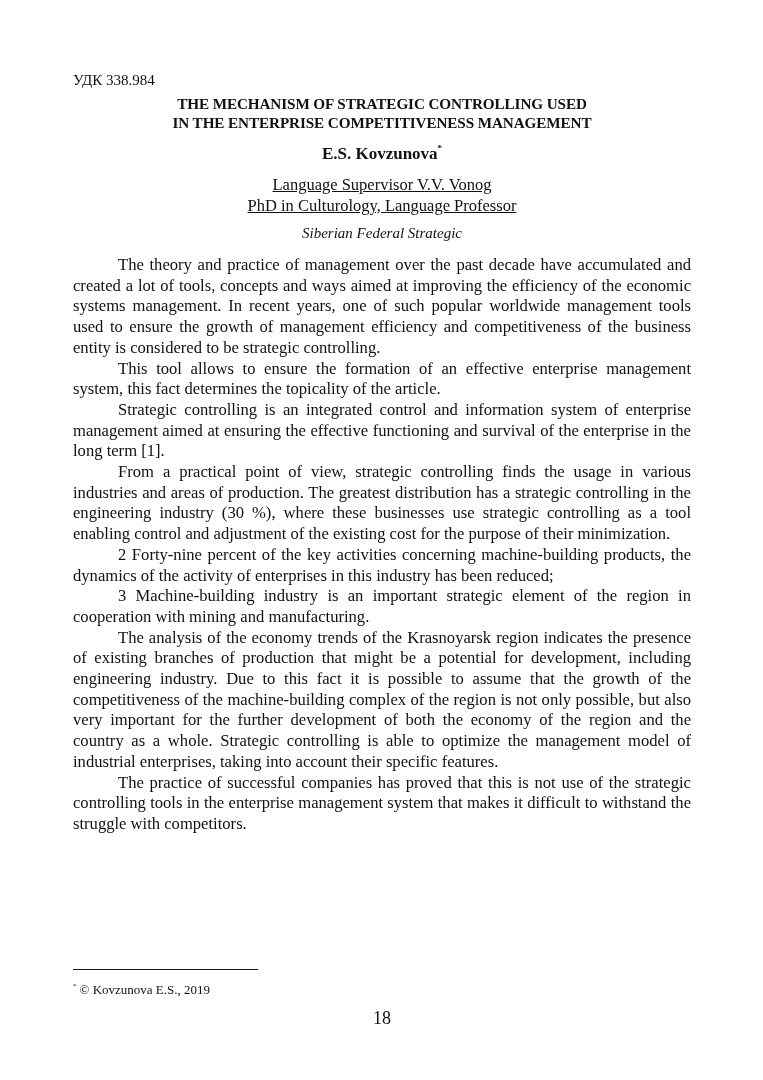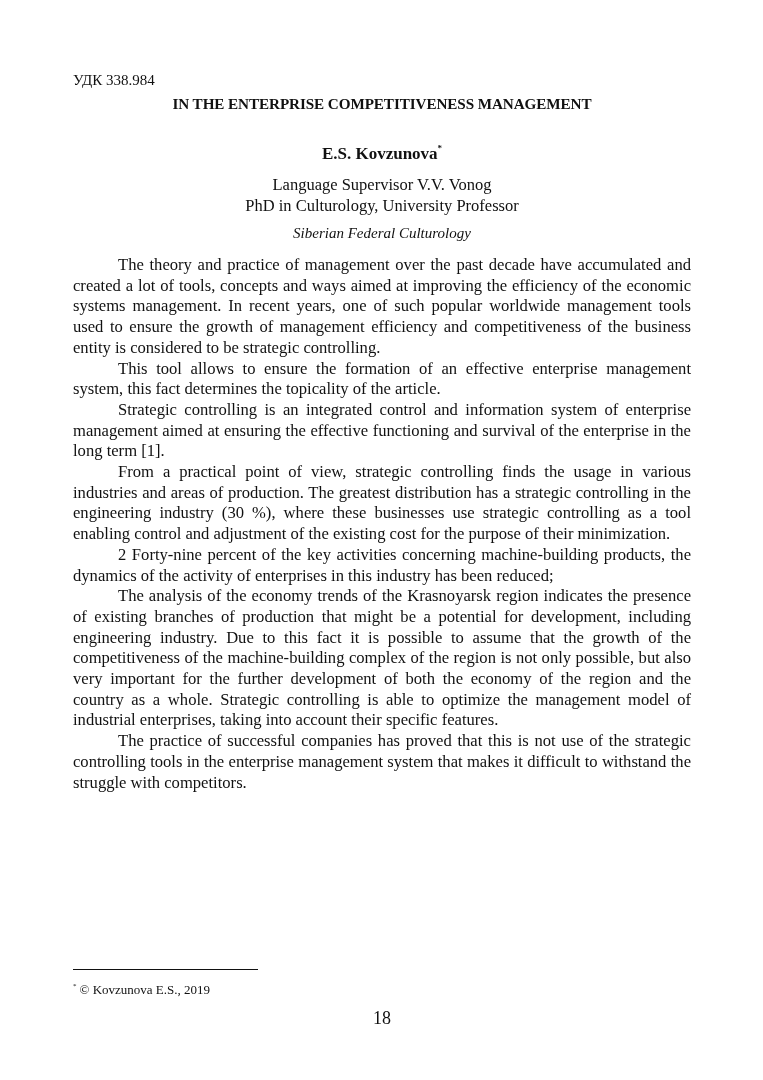--- a/index.html
+++ b/index.html
@@ -51,20 +51,21 @@
     line-height: 0;
   }
   .supervisor {
     position: absolute;
     left: 73px;
     top: 174px;
     width: 618px;
     text-align: center;
     font-size: 16.5px;
     line-height: 21px;
+    text-decoration: underline;
   }
   .affiliation {
     position: absolute;
     left: 73px;
     top: 223px;
     width: 618px;
     text-align: center;
     font-style: italic;
     font-size: 15px;
     line-height: 20px;
@@ -113,40 +114,42 @@
     font-size: 18px;
     line-height: 18px;
   }
 </style>
 </head>
 <body>
 
 <div class="udk">УДК 338.984</div>
 
 <div class="title">
+  <div>THE MECHANISM OF STRATEGIC CONTROLLING USED</div>
   <div>IN THE ENTERPRISE COMPETITIVENESS MANAGEMENT</div>
 </div>
 
 <div class="author">
   <span>E.S. Kovzunova</span><sup>*</sup>
 </div>
 
 <div class="supervisor">
   <div>Language Supervisor V.V. Vonog</div>
-  <div>PhD in Culturology, University Professor</div>
+  <div>PhD in Culturology, Language Professor</div>
 </div>
 
-<div class="affiliation">Siberian Federal Culturology</div>
+<div class="affiliation">Siberian Federal Strategic</div>
 
 <div class="body-text">
   <p>The theory and practice of management over the past decade have accumulated and created a lot of tools, concepts and ways aimed at improving the efficiency of the economic systems management. In recent years, one of such popular worldwide man­agement tools used to ensure the growth of management efficiency and competitive­ness of the business entity is considered to be strategic controlling.</p>
   <p>This tool allows to ensure the formation of an effective enterprise management system, this fact determines the topicality of the article.</p>
   <p>Strategic controlling is an integrated control and information system of enter­prise management aimed at ensuring the effective functioning and survival of the en­terprise in the long term [1].</p>
   <p>From a practical point of view, strategic controlling finds the usage in various industries and areas of production. The greatest distribution has a strategic controlling in the engineering industry (30 %), where these businesses use strategic controlling as a tool enabling control and adjustment of the existing cost for the purpose of their minimization.</p>
   <p>2 Forty-nine percent of the key activities concerning machine-building prod­ucts, the dynamics of the activity of enterprises in this industry has been reduced;</p>
+  <p>3 Machine-building industry is an important strategic element of the region in cooperation with mining and manufacturing.</p>
   <p>The analysis of the economy trends of the Krasnoyarsk region indicates the presence of existing branches of production that might be a potential for develop­ment, including engineering industry. Due to this fact it is possible to assume that the growth of the competitiveness of the machine-building complex of the region is not only possible, but also very important for the further development of both the econo­my of the region and the country as a whole. Strategic controlling is able to optimize the management model of industrial enterprises, taking into account their specific features.</p>
   <p>The practice of successful companies has proved that this is not use of the stra­tegic controlling tools in the enterprise management system that makes it difficult to withstand the struggle with competitors.</p>
 </div>
 
 <div class="footnote-rule"></div>
 
 <div class="footnote">
   <sup>*</sup><span>© Kovzunova E.S., 2019</span>
 </div>
 

